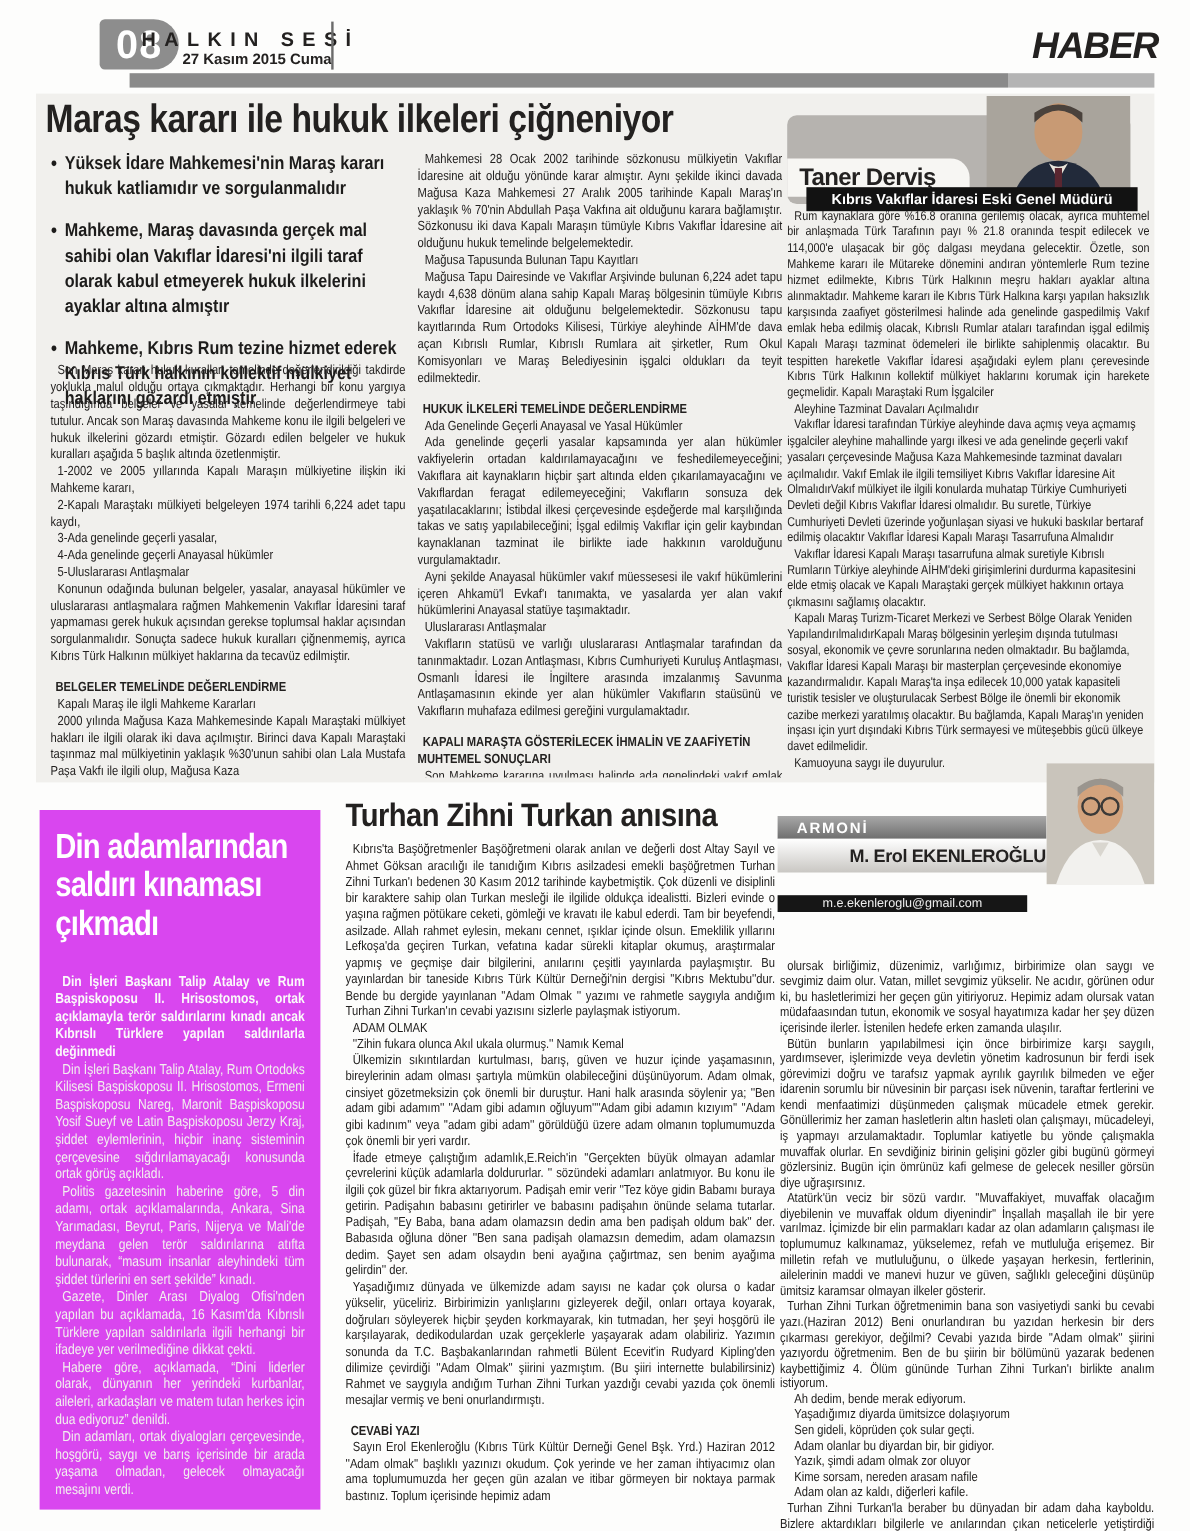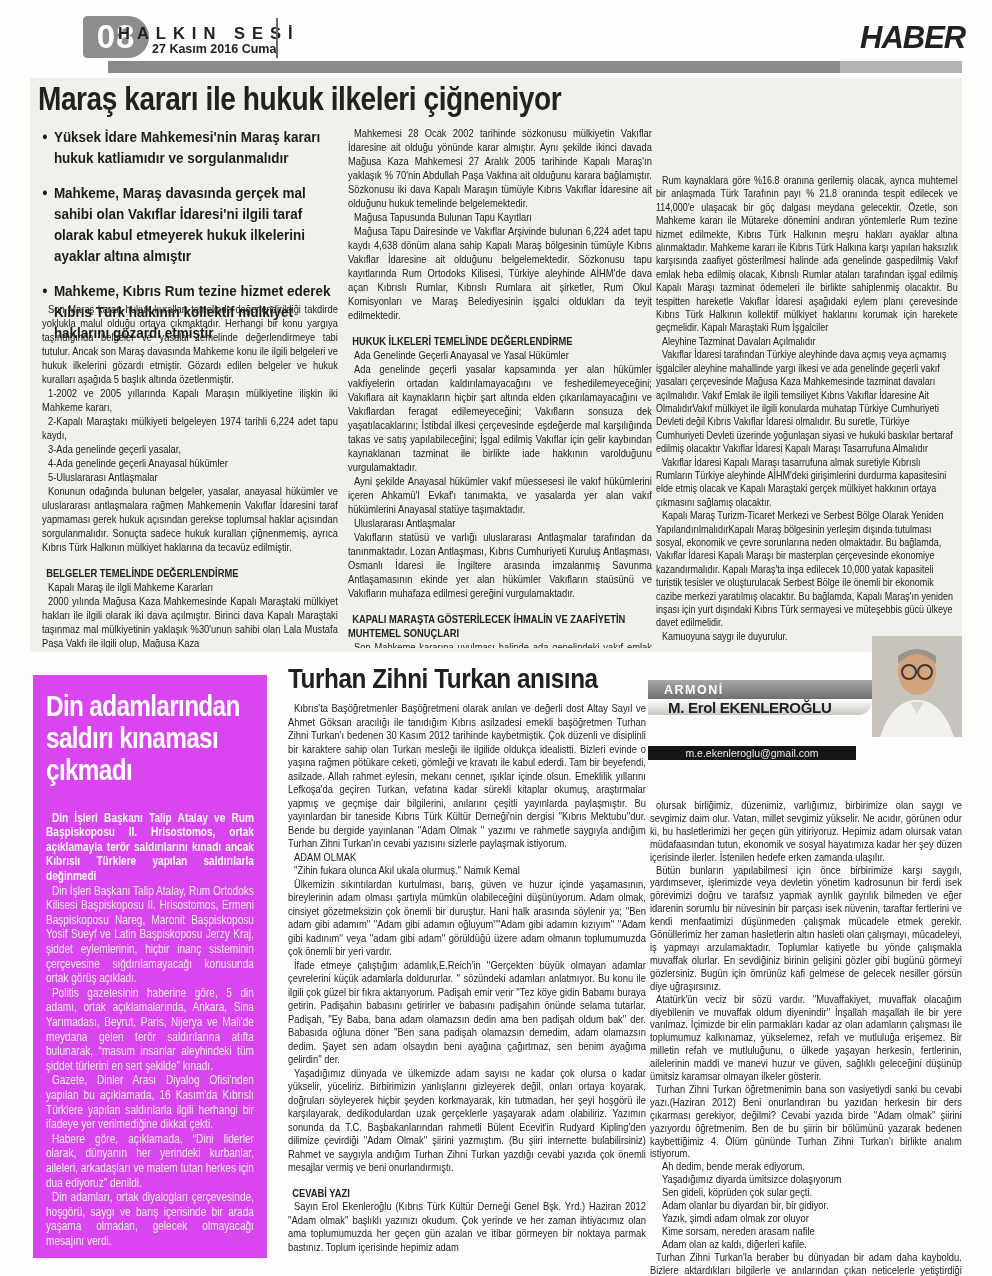--- a/index.html
+++ b/index.html
@@ -60,37 +60,37 @@
   .t-left{left:288px;top:702px;width:358px;height:562px;}
   .t-left p{font-size:11px;line-height:13.5px;}
   .t-right{left:650px;top:771px;width:312px;height:523px;margin-top:28px;}
   .t-right p{font-size:11px;line-height:12.9px;}
 
   
   .armoni{position:absolute;left:648px;top:680px;width:314px;height:58px;}
   .armoni .label{position:absolute;left:0;top:0;width:224px;height:19px;
                  background:linear-gradient(180deg,#a8a8a8,#6f6f6f);color:#fff;font-size:12.5px;font-weight:bold;
                  letter-spacing:1.5px;display:flex;align-items:center;padding-left:16px;box-sizing:border-box;}
-  .armoni .nbar{position:absolute;left:0;top:19px;width:224px;height:16px;
-                background:linear-gradient(180deg,#ffffff,#c9c7c3);display:flex;align-items:center;border-radius:0 0 14px 0;}
+  .armoni .nbar{position:absolute;left:0;top:19px;width:224px;height:28px;
+                background:linear-gradient(180deg,#ffffff,#c9c7c3);display:flex;align-items:center;border-radius:0 0 14px 0;padding-left:40px;}
   .armoni .nbar span{font-size:15px;font-weight:bold;padding-left:20px;letter-spacing:-0.3px;}
   .armoni .ebar{position:absolute;left:0;top:43px;width:208px;height:14px;background:#161616;color:#efefef;
                 font-size:10.5px;display:flex;align-items:center;justify-content:center;margin-top:23px;}
   .armoni .photo{position:absolute;left:224px;top:-44px;width:90px;height:101px;}
 
   .photo svg{display:block;width:100%;height:100%;}
 </style>
 </head>
 <body>
 
 <div class="page">
 
   <div class="pagenum">08</div>
   <div class="mh-title">HALKIN SESİ</div>
-  <div class="mh-date">27 Kasım 2016 Cuma</div>
+  <div class="mh-date">27 Kasım 2015 Cuma</div>
   <div class="mh-divider"></div>
   <div class="section-label">HABER</div>
   <div class="rule-dark"></div>
   <div class="rule-light"></div>
 
   <section class="main-panel">
     <h1 class="headline-main">Maraş kararı ile hukuk ilkeleri çiğneniyor</h1>
 
     <div class="bullets">
       <div class="inner">
@@ -132,20 +132,39 @@
           <p>Ada Genelinde Geçerli  Anayasal ve Yasal Hükümler</p>
           <p>Ada genelinde geçerli  yasalar kapsamında yer alan hükümler vakfiyelerin  ortadan kaldırılamayacağını ve feshedilemeyeceğini; Vakıflara ait kaynakların hiçbir şart altında elden çıkarılamayacağını ve Vakıflardan feragat edilemeyeceğini; Vakıfların sonsuza dek yaşatılacaklarını; İstibdal ilkesi çerçevesinde eşdeğerde mal karşılığında takas ve satış yapılabileceğini; İşgal edilmiş Vakıflar için gelir kaybından kaynaklanan tazminat ile birlikte iade hakkının varolduğunu vurgulamaktadır.</p>
           <p>Ayni şekilde Anayasal hükümler vakıf müessesesi  ile vakıf hükümlerini içeren Ahkamü'l Evkaf'ı tanımakta, ve yasalarda yer alan vakıf hükümlerini  Anayasal statüye taşımaktadır.</p>
           <p>Uluslararası Antlaşmalar</p>
           <p>Vakıfların statüsü ve varlığı uluslararası Antlaşmalar tarafından da tanınmaktadır. Lozan Antlaşması, Kıbrıs Cumhuriyeti Kuruluş Antlaşması, Osmanlı İdaresi ile İngiltere arasında imzalanmış Savunma Antlaşamasının ekinde yer alan hükümler Vakıfların staüsünü ve Vakıfların muhafaza edilmesi gereğini vurgulamaktadır.</p>
           <p class="h">KAPALI  MARAŞTA  GÖSTERİLECEK  İHMALİN VE ZAAFİYETİN  MUHTEMEL SONUÇLARI</p>
           <p>Son Mahkeme kararına uyulması halinde  ada genelindeki vakıf emlak heba edilecek ve özellikle  Kapalı Maraş yüklü  tazminat ödemeleri ile birlikte Rum işgalcilere verilecektir. Vakıf Mülkiyet kaale alınmadığı takdirde Kıbrıs Türk Halkına ait özel mülkiyet oranı</p>
         </div>
       </div>
 
+    <div class="authorbox">
+      <div class="grayrect"></div>
+      <div class="photo">
+        <svg viewBox="0 0 120 88" preserveAspectRatio="none">
+          <rect width="120" height="88" fill="#a9a49c"></rect>
+          <ellipse cx="60" cy="30" rx="20" ry="24" fill="#c89a74"></ellipse>
+          <path d="M40 22 Q60 2 80 22 L80 14 Q60 0 40 14 Z" fill="#4a423c"></path>
+          <path d="M20 88 Q32 54 60 54 Q88 54 100 88 Z" fill="#222a3a"></path>
+          <path d="M52 56 L60 70 L68 56 Q60 62 52 56 Z" fill="#e8e4da"></path>
+          <rect x="57" y="60" width="6" height="28" fill="#5a2630"></rect>
+        </svg>
+      </div>
+      <div class="nameplate">
+        <span>Taner Derviş</span>
+      </div>
+      <div class="blackbar">
+        <span>Kıbrıs Vakıflar İdaresi Eski Genel Müdürü</span>
+      </div>
+    </div>
 
     <div class="col col-c">
         <div class="inner">
           <p>Rum kaynaklara göre %16.8 oranına gerilemiş olacak, ayrıca muhtemel bir anlaşmada Türk Tarafının payı % 21.8 oranında tespit edilecek ve 114,000'e ulaşacak bir göç dalgası meydana gelecektir. Özetle, son Mahkeme kararı ile Mütareke dönemini andıran yöntemlerle Rum tezine hizmet edilmekte, Kıbrıs Türk Halkının meşru hakları ayaklar altına alınmaktadır.  Mahkeme kararı ile Kıbrıs Türk Halkına karşı yapılan haksızlık karşısında zaafiyet gösterilmesi halinde ada genelinde gaspedilmiş Vakıf emlak heba edilmiş olacak, Kıbrıslı Rumlar ataları tarafından işgal edilmiş Kapalı Maraşı tazminat ödemeleri ile birlikte sahiplenmiş olacaktır. Bu tespitten hareketle Vakıflar İdaresi  aşağıdaki eylem planı çerevesinde Kıbrıs Türk Halkının kollektif mülkiyet haklarını korumak için harekete geçmelidir. Kapalı Maraştaki Rum İşgalciler</p>
           <p class="left">Aleyhine Tazminat Davaları Açılmalıdır</p>
           <p class="left">Vakıflar İdaresi tarafından Türkiye aleyhinde dava açmış veya açmamış işgalciler aleyhine mahallinde yargı ilkesi  ve ada genelinde geçerli vakıf yasaları çerçevesinde Mağusa Kaza Mahkemesinde tazminat davaları açılmalıdır. Vakıf Emlak ile ilgili temsiliyet Kıbrıs Vakıflar İdaresine Ait OlmalıdırVakıf mülkiyet ile ilgili konularda muhatap Türkiye Cumhuriyeti Devleti değil Kıbrıs Vakıflar İdaresi olmalıdır. Bu suretle, Türkiye Cumhuriyeti Devleti üzerinde yoğunlaşan siyasi ve hukuki baskılar bertaraf edilmiş olacaktır Vakıflar İdaresi Kapalı Maraşı Tasarrufuna Almalıdır</p>
           <p class="left">Vakıflar İdaresi Kapalı Maraşı tasarrufuna almak suretiyle Kıbrıslı Rumların Türkiye aleyhinde AİHM'deki girişimlerini durdurma kapasitesini elde etmiş olacak ve Kapalı Maraştaki gerçek mülkiyet hakkının ortaya çıkmasını sağlamış olacaktır.</p>
           <p class="left">Kapalı Maraş Turizm-Ticaret Merkezi ve Serbest Bölge  Olarak Yeniden YapılandırılmalıdırKapalı Maraş bölgesinin yerleşim dışında tutulması sosyal, ekonomik ve çevre sorunlarına neden olmaktadır. Bu bağlamda, Vakıflar İdaresi Kapalı Maraşı bir masterplan çerçevesinde ekonomiye kazandırmalıdır. Kapalı Maraş'ta inşa edilecek 10,000 yatak kapasiteli turistik tesisler ve oluşturulacak Serbest Bölge ile önemli bir ekonomik cazibe merkezi yaratılmış olacaktır. Bu bağlamda, Kapalı Maraş'ın yeniden inşası için yurt dışındaki Kıbrıs Türk sermayesi ve müteşebbis gücü ülkeye davet edilmelidir.</p>
           <p class="left">Kamuoyuna saygı ile duyurulur.</p>
         </div>

